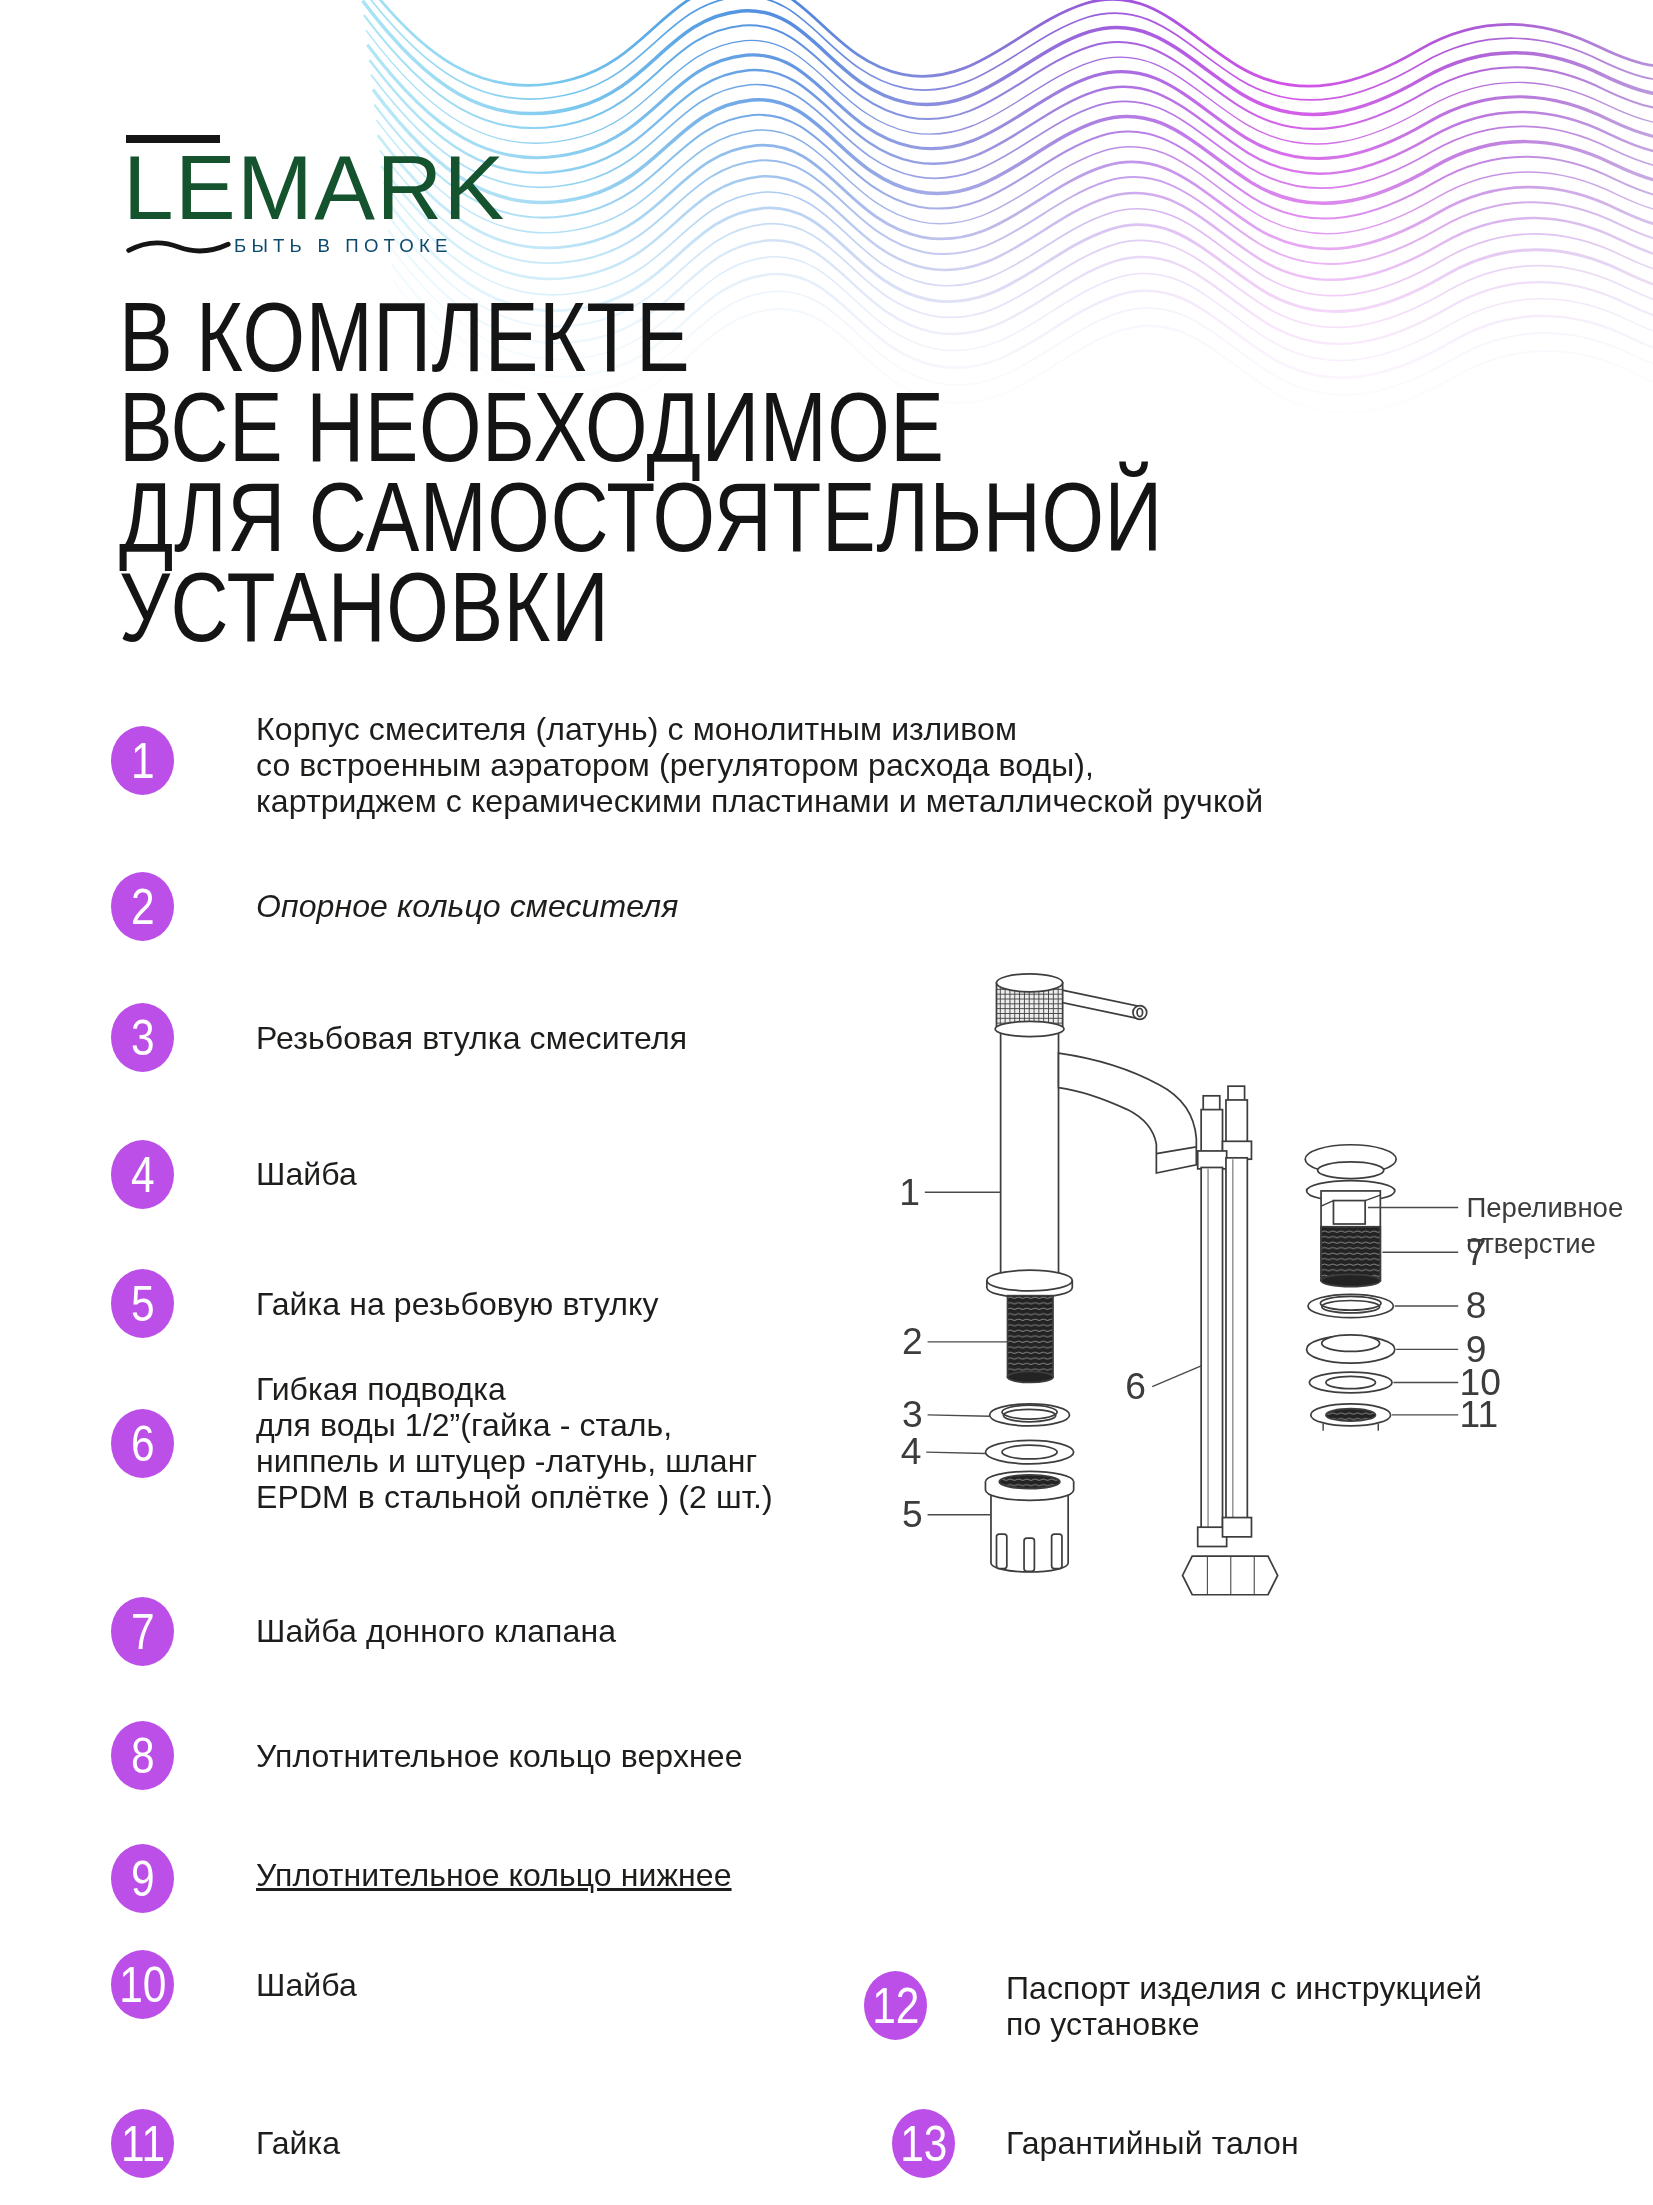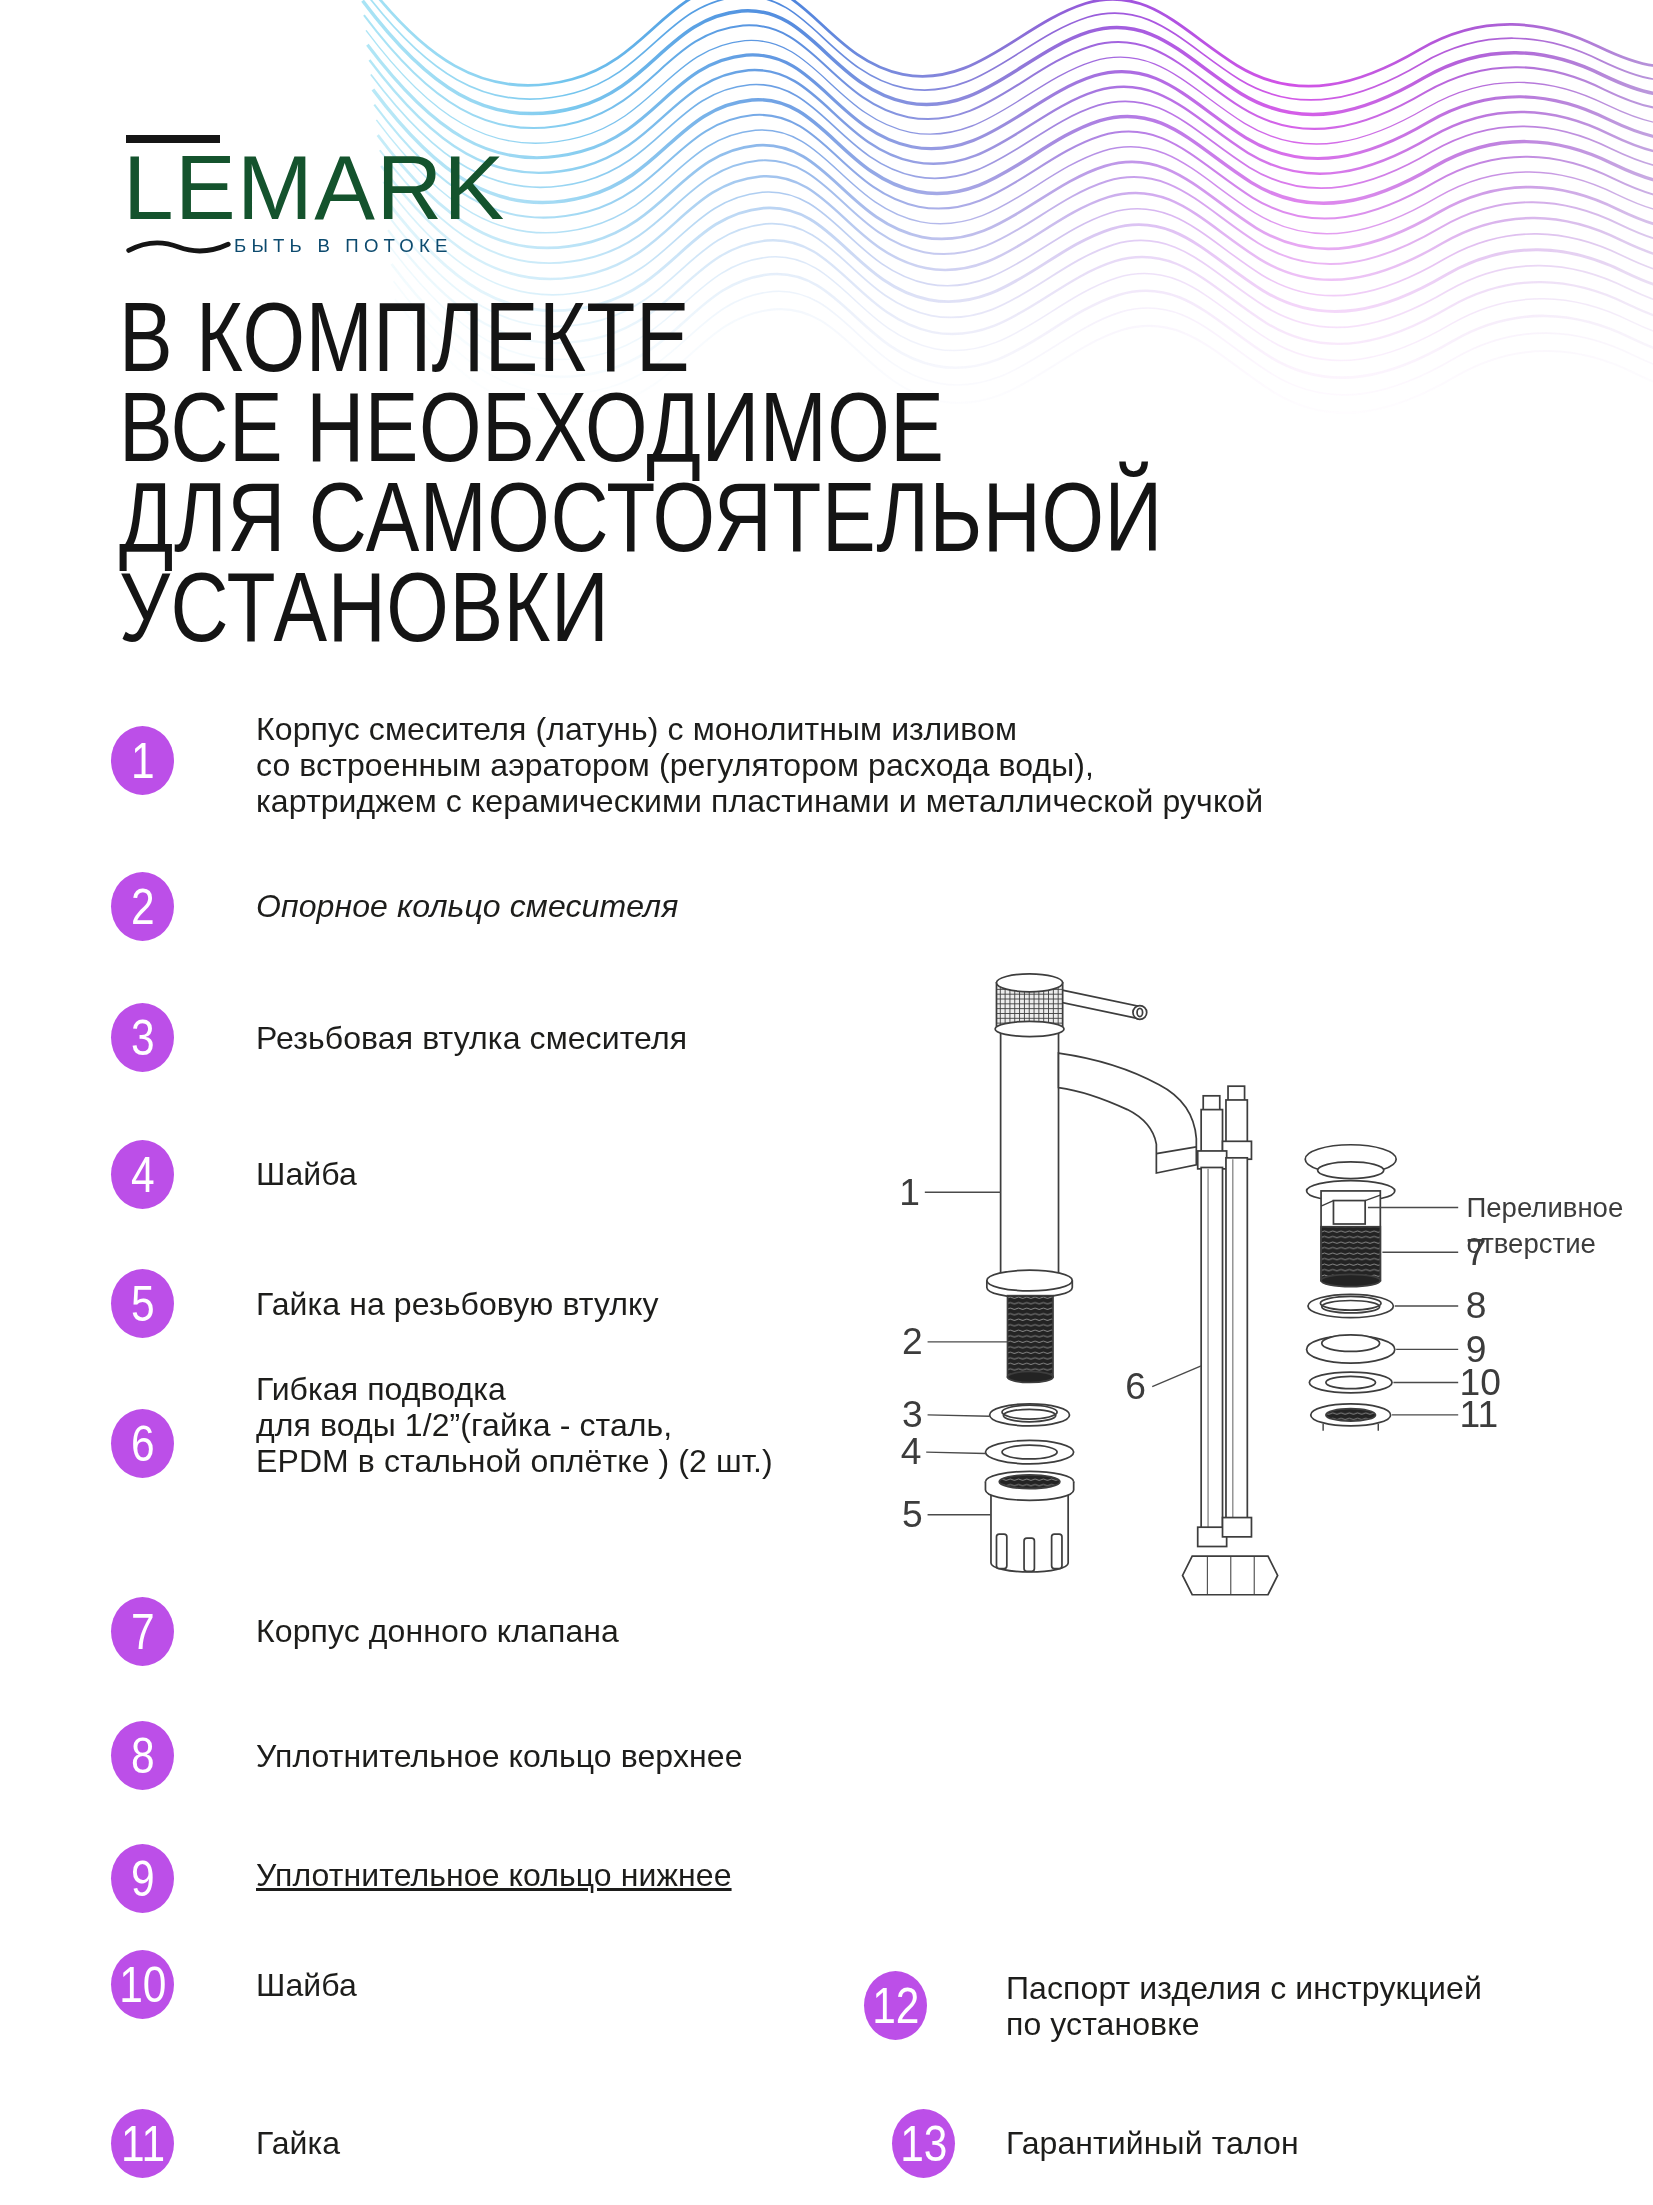--- a/index.html
+++ b/index.html
@@ -145,28 +145,29 @@
 <div class="itx" style="top:1286px;">
     <div>Гайка на резьбовую втулку</div>
   </div>
 
 <div class="badge" style="left:111px;top:1409px;">
     <span>6</span>
   </div>
 <div class="itx" style="top:1371px;">
   <div>Гибкая подводка</div>
     <div>для воды 1/2”(гайка - сталь,</div>
+  <div>ниппель и штуцер -латунь, шланг</div>
     <div>EPDM в стальной оплётке ) (2 шт.)</div>
 </div>
 
 <div class="badge" style="left:111px;top:1597px;">
     <span>7</span>
   </div>
 <div class="itx" style="top:1613px;">
-    <div>Корпус донного клапана</div>
+    <div>Шайба донного клапана</div>
   </div>
 
 <div class="badge" style="left:111px;top:1721px;">
     <span>8</span>
   </div>
 <div class="itx" style="top:1738px;">
     <div>Уплотнительное кольцо верхнее</div>
   </div>
 
 <div class="badge" style="left:111px;top:1844px;">

